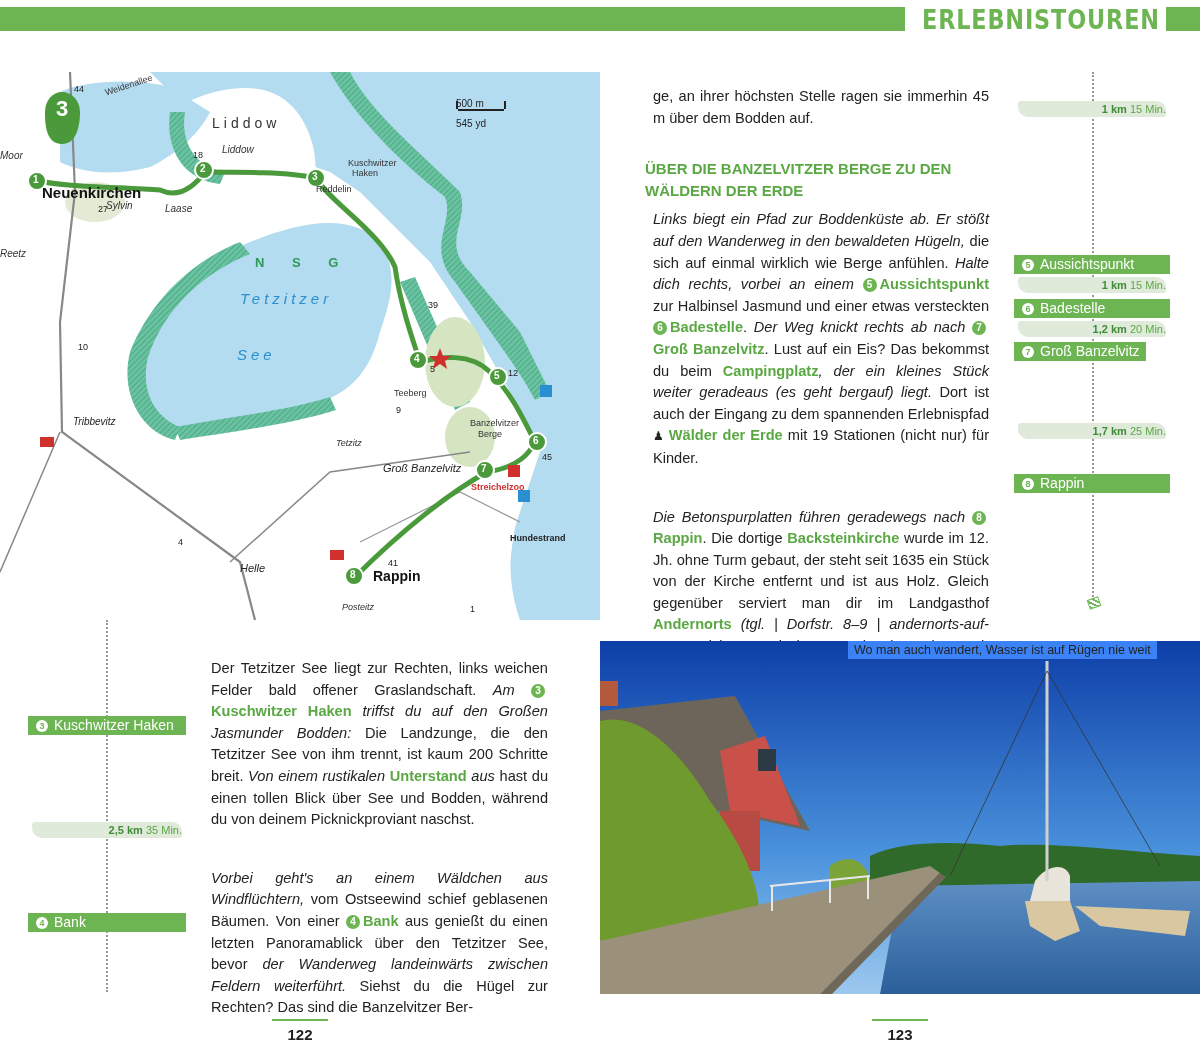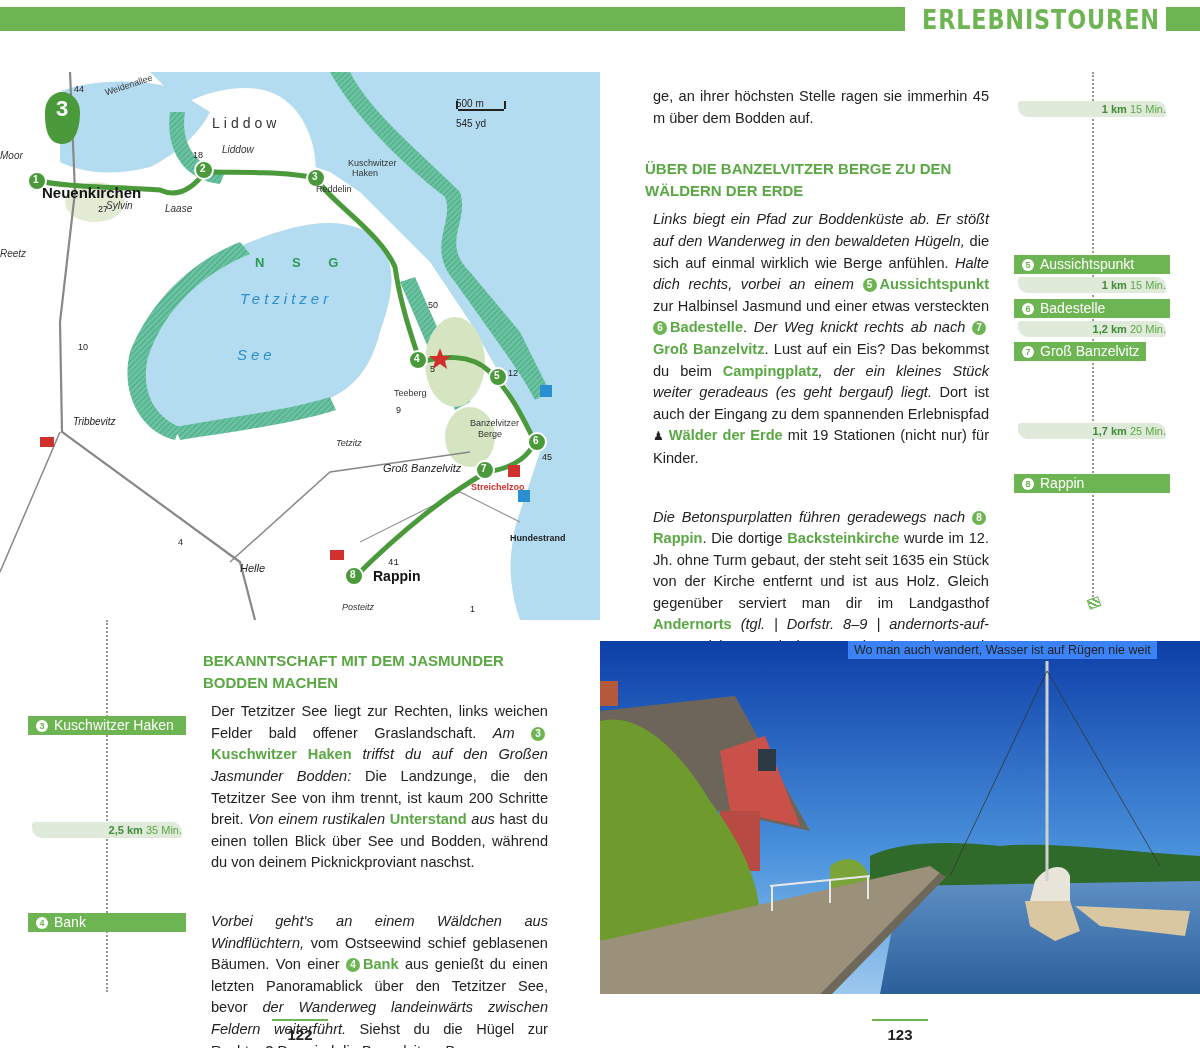--- a/index.html
+++ b/index.html
@@ -130,28 +130,28 @@
   <div class="lbl" style="left:471px;top:410px;font-size:9px;font-weight:bold;color:#d0312d;">Streichelzoo</div>
   <div class="lbl" style="left:510px;top:461px;font-size:9px;font-weight:bold;color:#222;">Hundestrand</div>
   <div class="lbl" style="left:73px;top:344px;font-size:10px;font-style:italic;color:#222;">Tribbevitz</div>
   <div class="lbl" style="left:240px;top:490px;font-size:11px;font-style:italic;color:#222;text-align:center;">Helle</div>
   <div class="lbl" style="left:373px;top:496px;font-size:14px;font-weight:bold;color:#111;">Rappin</div>
   <div class="lbl" style="left:342px;top:530px;font-size:9px;font-style:italic;color:#333;">Posteitz</div>
 
   <div class="lbl" style="left:74px;top:12px;font-size:9px;">44</div>
   <div class="lbl" style="left:193px;top:78px;font-size:9px;">18</div>
   <div class="lbl" style="left:98px;top:132px;font-size:9px;">27</div>
-  <div class="lbl" style="left:428px;top:228px;font-size:9px;">50</div>
+  <div class="lbl" style="left:428px;top:228px;font-size:9px;">39</div>
   <div class="lbl" style="left:430px;top:292px;font-size:9px;">5</div>
   <div class="lbl" style="left:396px;top:333px;font-size:9px;">9</div>
   <div class="lbl" style="left:508px;top:296px;font-size:9px;">12</div>
   <div class="lbl" style="left:542px;top:380px;font-size:9px;">45</div>
   <div class="lbl" style="left:78px;top:270px;font-size:9px;">10</div>
   <div class="lbl" style="left:178px;top:465px;font-size:9px;">4</div>
-  <div class="lbl" style="left:388px;top:486px;font-size:9px;font-family:Liberation Mono, monospace;">41</div>
+  <div class="lbl" style="left:388px;top:486px;font-size:9px;">41</div>
   <div class="lbl" style="left:470px;top:532px;font-size:9px;">1</div>
 
   <div class="lbl" style="left:33px;top:102px;font-size:10px;font-weight:bold;color:#fff;">1</div>
   <div class="lbl" style="left:200px;top:91px;font-size:10px;font-weight:bold;color:#fff;">2</div>
   <div class="lbl" style="left:312px;top:99px;font-size:10px;font-weight:bold;color:#fff;">3</div>
   <div class="lbl" style="left:414px;top:281px;font-size:10px;font-weight:bold;color:#fff;">4</div>
   <div class="lbl" style="left:494px;top:298px;font-size:10px;font-weight:bold;color:#fff;">5</div>
   <div class="lbl" style="left:533px;top:363px;font-size:10px;font-weight:bold;color:#fff;">6</div>
   <div class="lbl" style="left:481px;top:391px;font-size:10px;font-weight:bold;color:#fff;">7</div>
   <div class="lbl" style="left:350px;top:497px;font-size:10px;font-weight:bold;color:#fff;">8</div>
@@ -176,21 +176,20 @@
 <div class="dist" style="left:1018px;top:423px;width:148px;"><b>1,7 km</b> <span class="t">25 Min.</span></div>
 <div class="stop" style="left:1014px;top:474px;width:156px;"><span class="n">8</span><span>Rappin</span></div>
 <div style="position:absolute;left:1088px;top:598px;width:10px;height:8px;background:repeating-linear-gradient(45deg,#6db552 0 2px,#fff 2px 4px);border:1px solid #6db552;transform:rotate(-20deg);"></div>
 
 <div class="dots" style="left:106px;top:620px;height:372px;"></div>
 <div class="stop" style="left:28px;top:716px;width:158px;"><span class="n">3</span><span>Kuschwitzer Haken</span></div>
 <div class="dist" style="left:32px;top:822px;width:150px;"><b>2,5 km</b> <span class="t">35 Min.</span></div>
 <div class="stop" style="left:28px;top:913px;width:158px;"><span class="n">4</span><span>Bank</span></div>
 
 <div class="col" style="left:203px;top:650px;width:353px;">
-  <div class="h">BEKANNTSCHAFT MIT DEM JASMUNDER BODDEN MACHEN</div>
   <p class="p"><span>Der Tetzitzer See liegt zur Rechten, links weichen Felder bald offener Graslandschaft. </span><i>Am </i><span class="num">3</span><b class="g">Kuschwitzer Haken</b><i> triffst du auf den Großen Jasmunder Bodden:</i><span> Die Landzunge, die den Tetzitzer See von ihm trennt, ist kaum 200 Schritte breit. </span><i>Von einem rustikalen </i><b class="g">Unterstand</b><i> aus</i><span> hast du einen tollen Blick über See und Bodden, während du von deinem Picknickproviant naschst.</span></p>
   <div style="height:21px;"></div>
   <p class="p"><i>Vorbei geht's an einem Wäldchen aus Windflüchtern,</i><span> vom Ostseewind schief geblasenen Bäumen. Von einer </span><span class="num">4</span><b class="g">Bank</b><span> aus genießt du einen letzten Panoramablick über den Tetzitzer See, bevor </span><i>der Wanderweg landeinwärts zwischen Feldern weiterführt.</i><span> Siehst du die Hügel zur Rechten? Das sind die Banzelvitzer Ber-</span></p>
 </div>
 
 <div class="photo">
   <svg width="600" height="353" viewBox="0 0 600 353">
     <defs>
       <linearGradient id="sky" x1="0" y1="0" x2="0" y2="1">
         <stop offset="0" stop-color="#0d3fa8"></stop>

